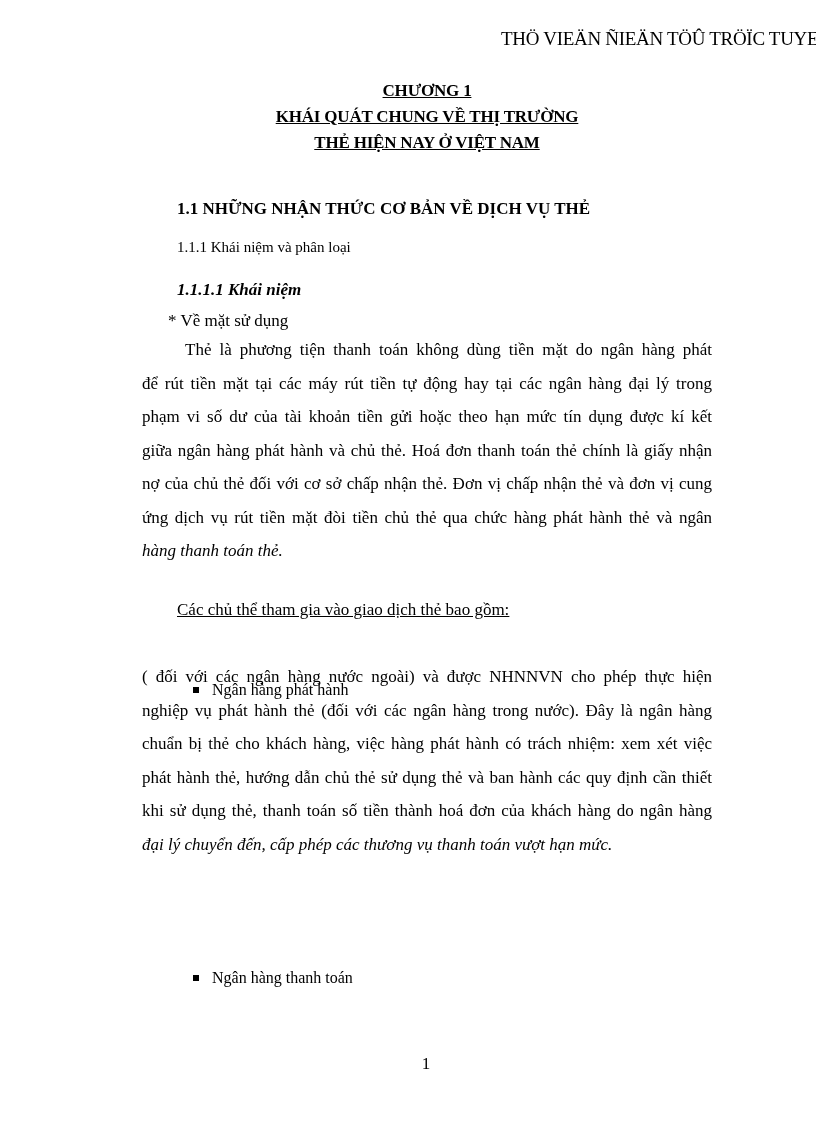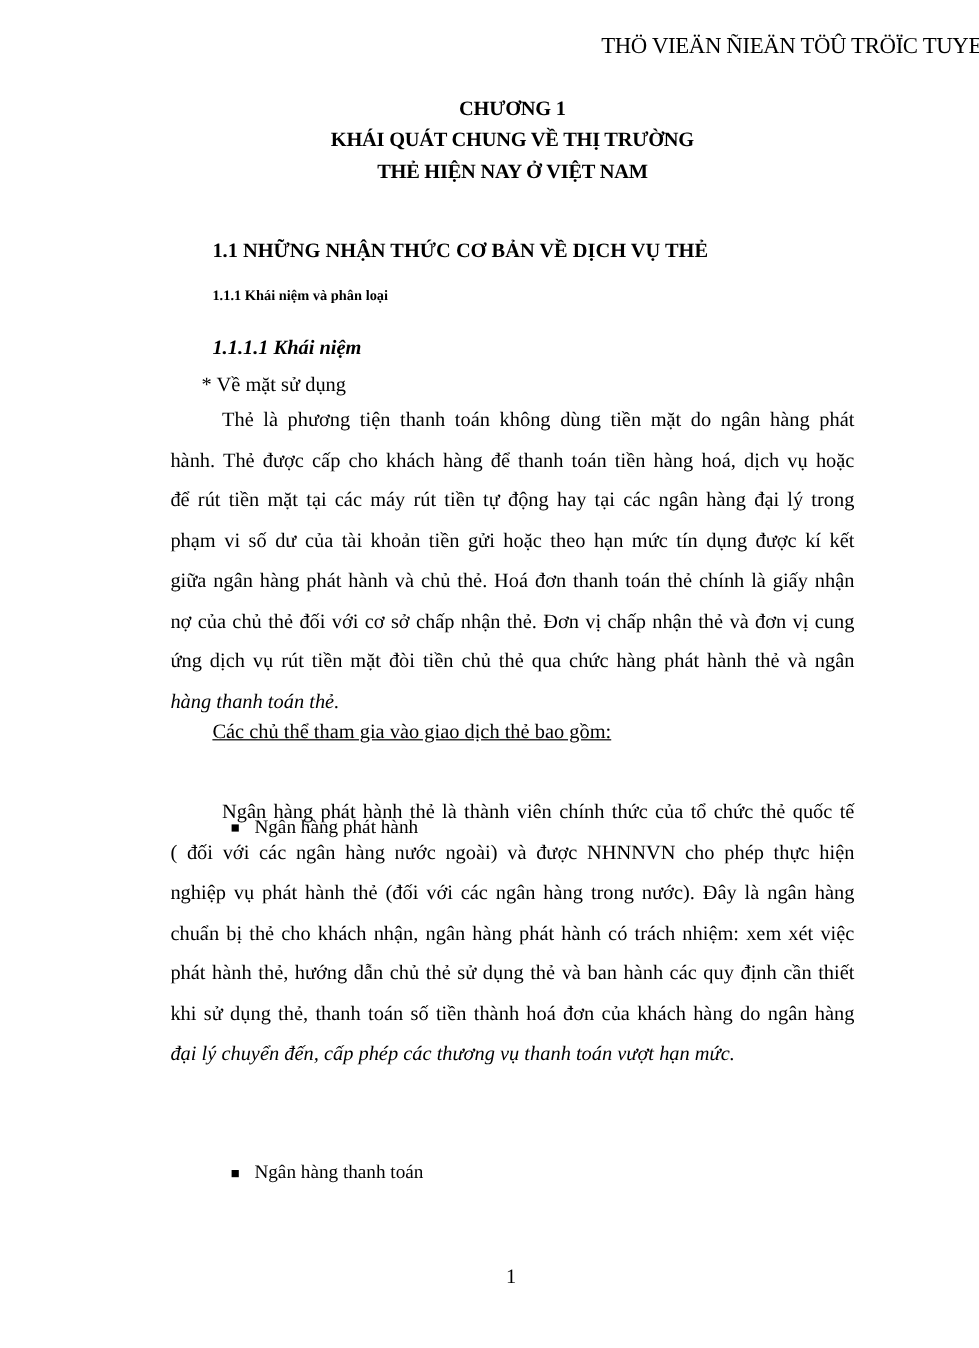--- a/index.html
+++ b/index.html
@@ -26,35 +26,35 @@
     .chapter-block {
       position: absolute;
       top: 78px;
       left: 142px;
       width: 570px;
       text-align: center;
       font-weight: bold;
       font-size: 17px;
       line-height: 26px;
     }
-    .chapter-block div { letter-spacing: -0.2px; }
+    .chapter-block div { letter-spacing: -0.2px; text-decoration: underline; }
     .h1 {
       position: absolute;
       top: 199px;
       left: 177px;
       font-weight: bold;
       font-size: 17px;
       white-space: nowrap;
     }
     .h2 {
       position: absolute;
       top: 239px;
       left: 177px;
-      font-weight: bold;
-      font-size: 12px;
+      font-weight: normal;
+      font-size: 15px;
       white-space: nowrap;
     }
     .h3 {
       position: absolute;
       top: 280px;
       left: 177px;
       font-weight: bold;
       font-style: italic;
       font-size: 17px;
       white-space: nowrap;
@@ -133,41 +133,39 @@
 </div>
 
 <div class="h1">1.1 NHỮNG NHẬN THỨC CƠ BẢN VỀ DỊCH VỤ THẺ</div>
 <div class="h2">1.1.1 Khái niệm và phân loại</div>
 <div class="h3">1.1.1.1 Khái niệm</div>
 
 <div class="usage-label">* Về mặt sử dụng</div>
 
 <div class="para p1">
   <span class="line first">Thẻ là phương tiện thanh toán không dùng tiền mặt do ngân hàng  phát</span>
-  <span class="line">hành. Thẻ được cấp cho khách hàng để thanh toán tiền hàng hoá, dịch vụ hoặc</span>
   <span class="line">để rút tiền mặt tại các máy rút tiền tự động hay tại các ngân hàng đại lý trong</span>
   <span class="line">phạm vi số dư của tài khoản tiền gửi hoặc theo hạn mức tín dụng được kí kết</span>
   <span class="line">giữa ngân hàng phát hành và chủ thẻ. Hoá đơn thanh toán thẻ chính là giấy nhận</span>
   <span class="line">nợ của chủ thẻ đối với cơ sở chấp nhận thẻ. Đơn vị chấp nhận thẻ và đơn vị cung</span>
   <span class="line">ứng dịch vụ rút tiền mặt đòi tiền chủ thẻ  qua chức hàng phát hành thẻ và ngân</span>
   <span class="line last">hàng thanh toán thẻ.</span>
 </div>
 
 <div class="p-subjects">Các chủ thể tham gia vào giao dịch thẻ bao gồm:</div>
 
 <div class="bullet b1">
   <span class="sq"></span>
   <span>Ngân hàng phát hành</span>
 </div>
 
 <div class="para p2" style="top:660px;">
-  <span class="line first">Ngân hàng phát hành thẻ là thành viên chính thức của tổ chức thẻ quốc tế</span>
   <span class="line">( đối với các ngân hàng nước ngoài) và được NHNNVN cho phép thực hiện</span>
   <span class="line">nghiệp vụ phát hành thẻ (đối với các ngân hàng trong nước). Đây là ngân hàng</span>
-  <span class="line">chuẩn bị thẻ cho khách nhận, ngân hàng phát hành có trách nhiệm: xem xét việc</span>
+  <span class="line">chuẩn bị thẻ cho khách hàng, việc hàng phát hành có trách nhiệm: xem xét việc</span>
   <span class="line">phát hành thẻ, hướng dẫn chủ thẻ sử dụng thẻ và ban hành các quy định cần thiết</span>
   <span class="line">khi sử  dụng thẻ, thanh toán số tiền thành hoá đơn của khách hàng do ngân hàng</span>
   <span class="line last">đại lý chuyển đến, cấp phép các thương vụ thanh toán vượt hạn mức.</span>
 </div>
 
 <div class="bullet b2">
   <span class="sq"></span>
   <span>Ngân hàng thanh toán</span>
 </div>
 

